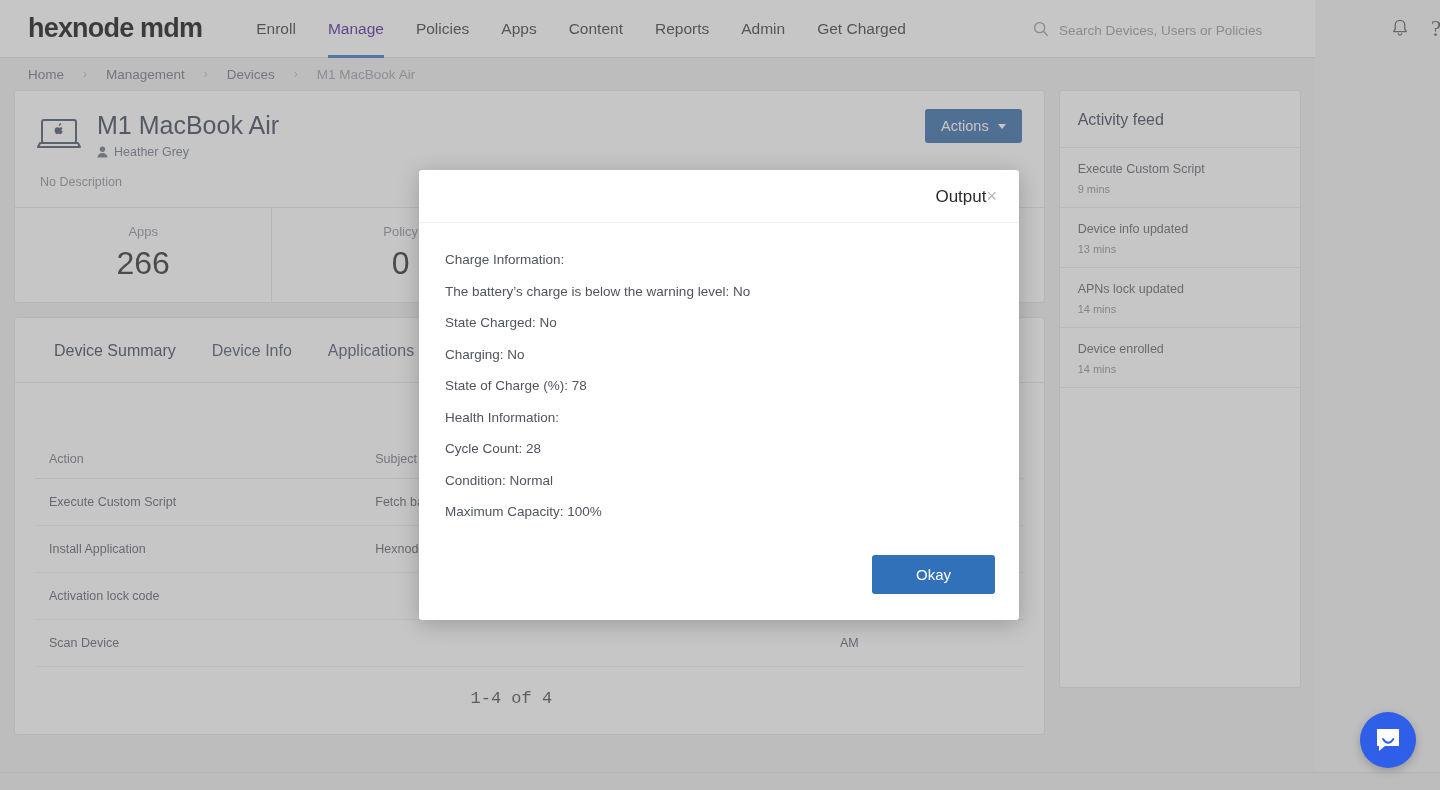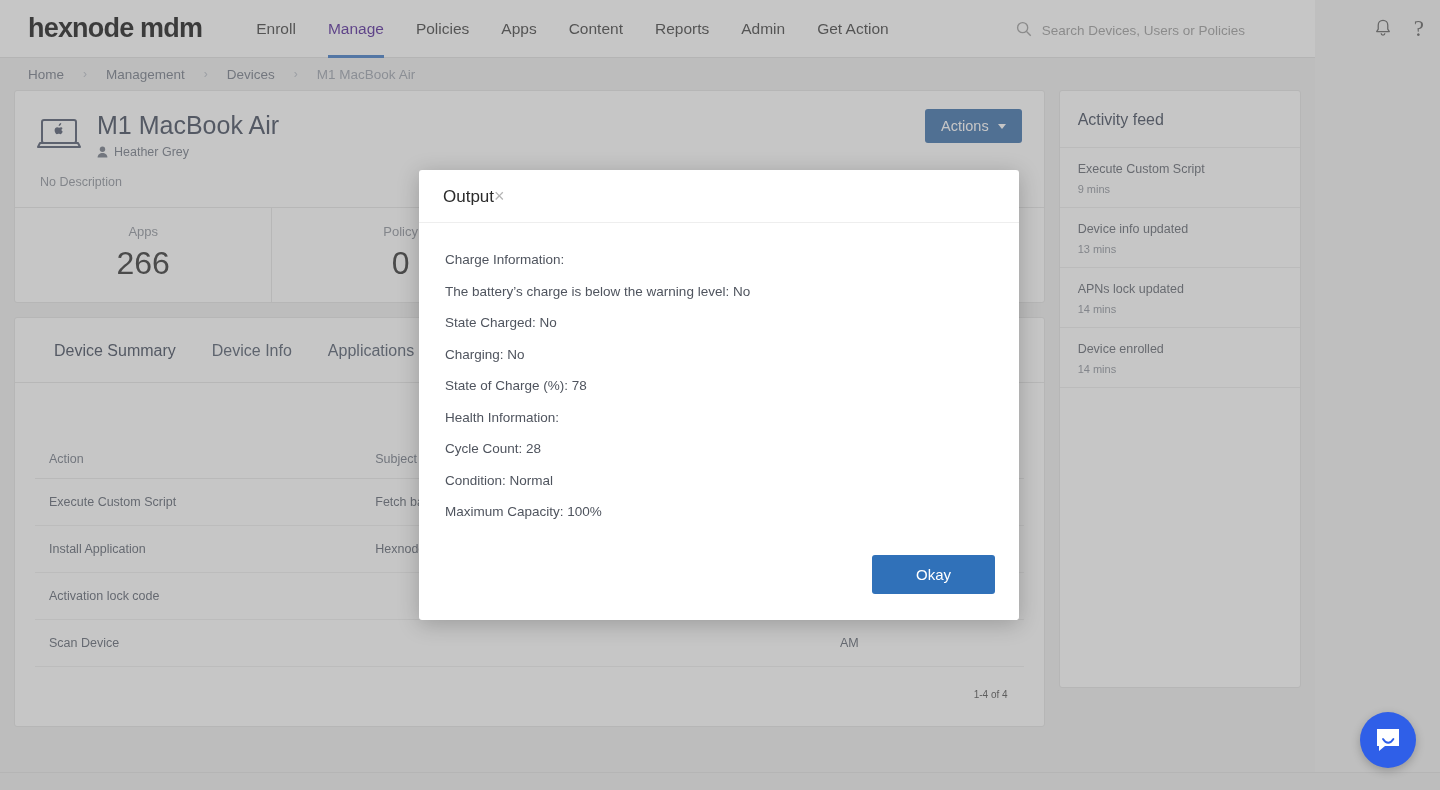--- a/index.html
+++ b/index.html
@@ -164,22 +164,23 @@
   }
   .tbl td {
     font-size: 12.5px; color: #59606d;
     padding: 16px 14px; border-bottom: 1px solid #eeeeee;
   }
   .col-action { width: 33%; }
   .col-subject { width: 26%; }
   .col-status { width: 21%; }
   .col-time { width: 20%; }
   .pager {
-    text-align: right; font-size: 10px; color: #4a4a4a;
+    text-align: center; font-size: 17px; color: #4a4a4a;
     padding: 22px 36px 26px 0;
+    font-family: Liberation Mono, monospace;
   }
 
   
   .feed-col { width: 266px; }
   .feed-title {
     font-size: 16px; color: #3b4456;
     padding: 20px 18px 18px 18px;
   }
   .feed-item {
     padding: 14px 18px 12px 18px;
@@ -204,21 +205,21 @@
     left: 419px; top: 170px;
     width: 600px; height: 450px;
     background: #ffffff;
     box-shadow: 0 4px 22px rgba(0,0,0,0.22);
     border-radius: 3px;
     display: flex; flex-direction: column;
   }
   .modal-head {
     padding: 17px 22px 15px 24px;
     border-bottom: 1px solid #eeeeee;
-    display: flex; align-items: flex-start; justify-content: flex-start;
+    display: flex; align-items: flex-start; justify-content: flex-end;
   }
   .modal-title { font-size: 17px; color: #2b2b2b; }
   .modal-x {
     font-size: 18px; color: #b5b5b5; cursor: pointer;
     line-height: 1; font-family: "Liberation Sans", sans-serif;
   }
   .modal-body {
     flex: 1; overflow: hidden;
     padding: 30px 24px 0 26px;
     position: relative;
@@ -254,21 +255,21 @@
     <div class="brand">hexnode mdm</div>
 
     <div class="nav">
       <div class="nav-item">Enroll</div>
       <div class="nav-item active">Manage</div>
       <div class="nav-item">Policies</div>
       <div class="nav-item">Apps</div>
       <div class="nav-item">Content</div>
       <div class="nav-item">Reports</div>
       <div class="nav-item">Admin</div>
-      <div class="nav-item">Get Action</div>
+      <div class="nav-item">Get Charged</div>
     </div>
 
     <div class="search-wrap">
       <svg class="search-ico" viewBox="0 0 20 20">
         <circle cx="8.5" cy="8.5" r="5.6" fill="none" stroke="#9a9a9a" stroke-width="1.5"></circle>
         <line x1="12.8" y1="12.8" x2="17.5" y2="17.5" stroke="#9a9a9a" stroke-width="1.5"></line>
       </svg>
       <input class="search-input" type="text" placeholder="Search Devices, Users or Policies" style="">
     </div>
 

